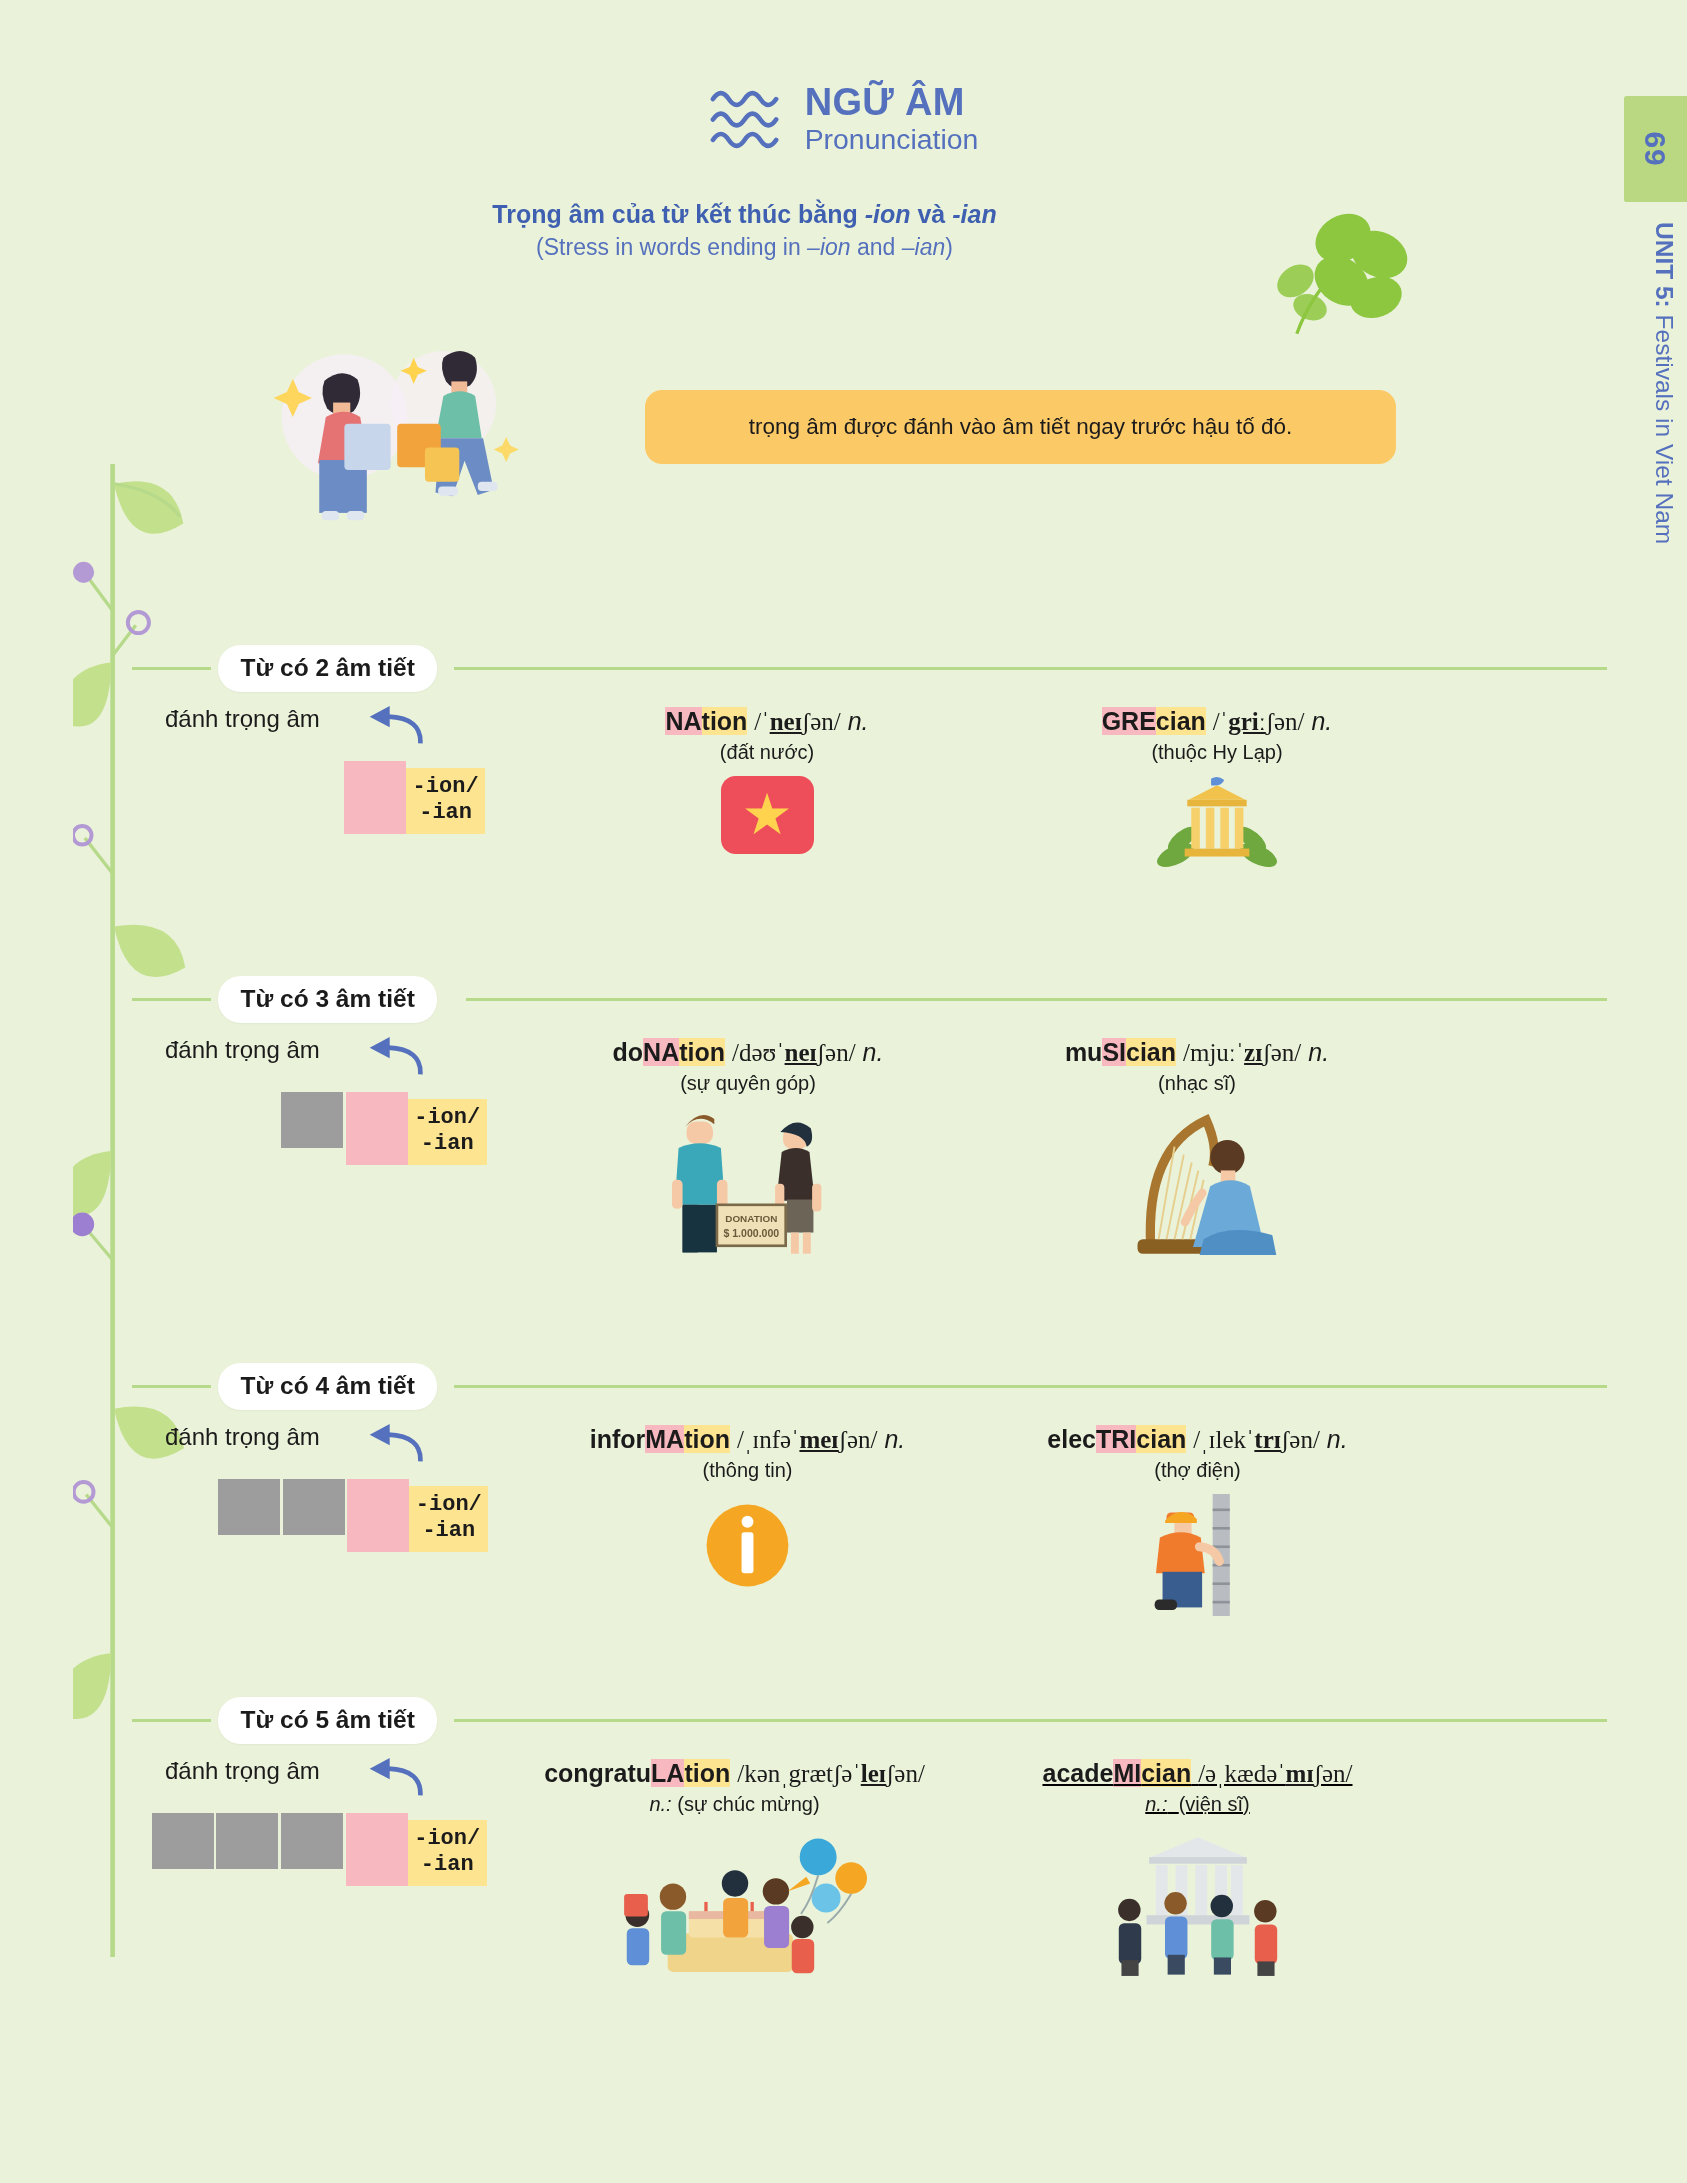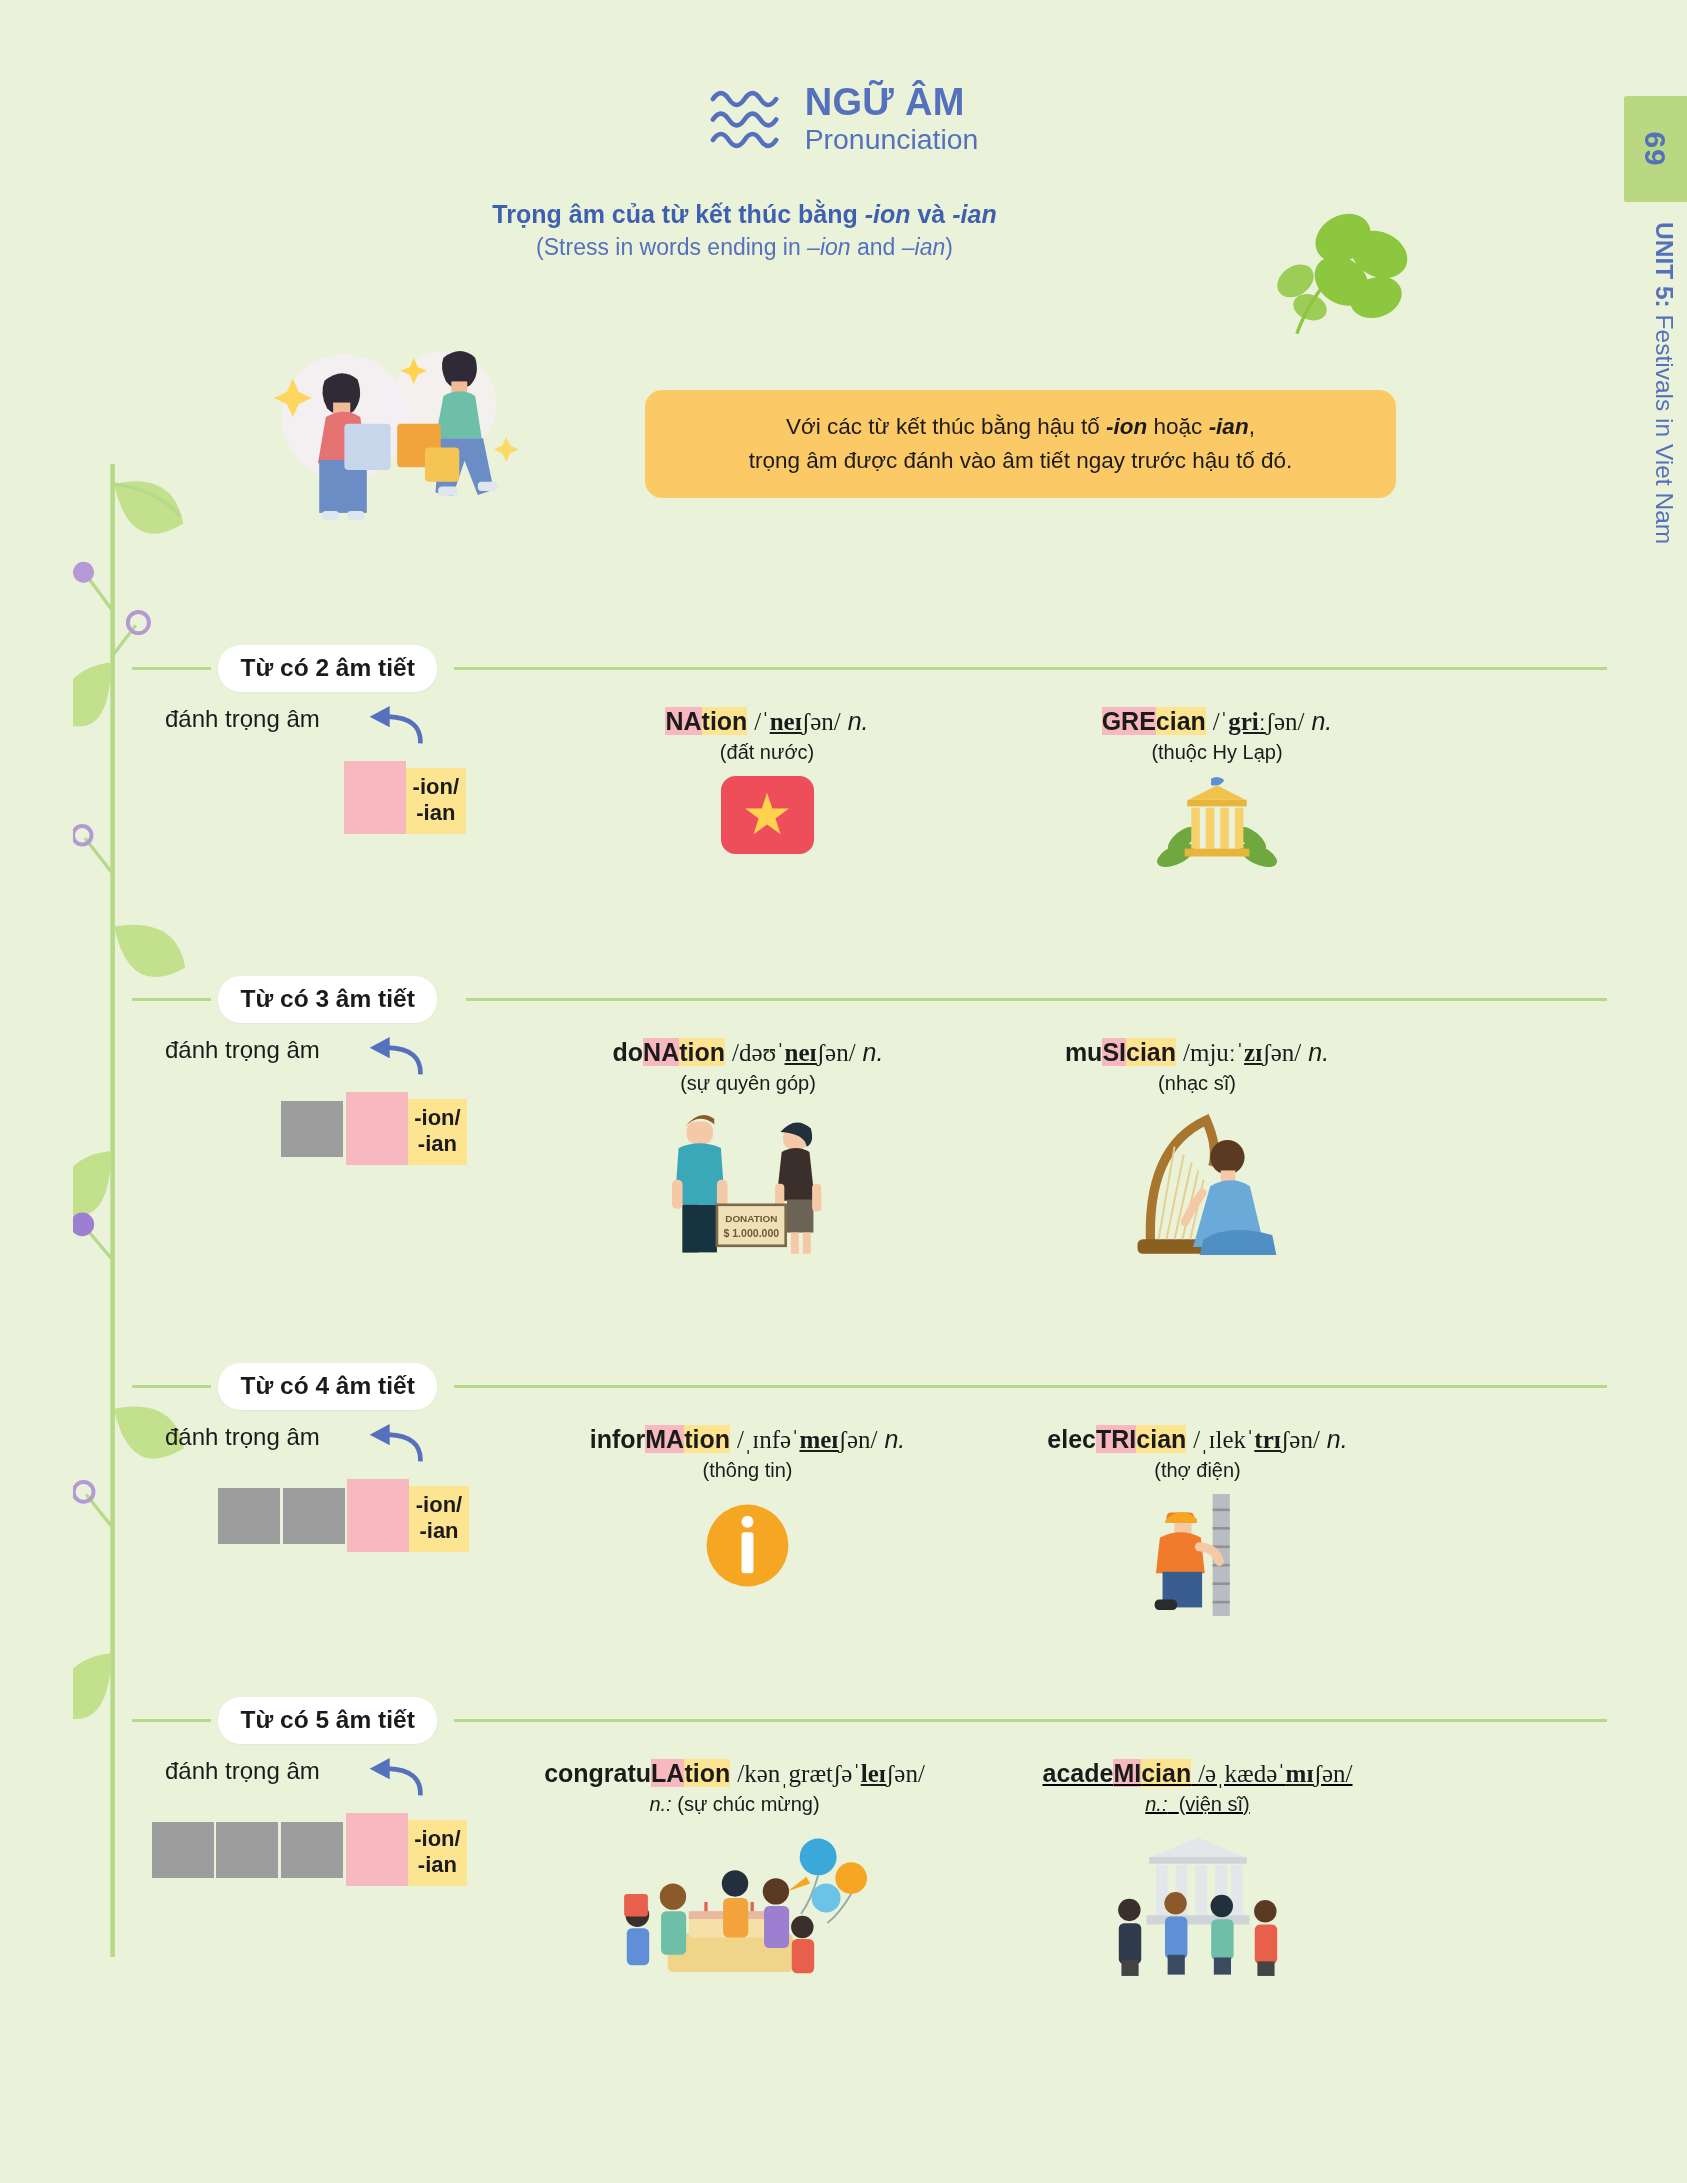--- a/index.html
+++ b/index.html
@@ -68,21 +68,21 @@
   .row-rule{flex:1;height:2.6px;background:#b6d98a;margin-left:17px;margin-right:20px;}
   .tick{position:absolute;left:132px;width:79px;height:2.6px;background:#b6d98a;}
 
   
   .diagram{position:absolute;}
   .diagram .stress-label{
     font-size:24px;color:#1b1b1b;white-space:nowrap;
     position:absolute;left:0;top:0;
   }
   .arrow{position:absolute;width:60px;height:44px;}
-  .blocks{position:absolute;display:flex;align-items:center;}
+  .blocks{position:absolute;display:flex;align-items:flex-start;font-family:Liberation Mono, monospace;}
   .blk{width:62px;height:56px;background:#9d9d9d;margin-right:2.6px;}
   .blk.stress{height:73px;background:#f8b8c0;margin-right:0;}
   .suffix-tag{
     background:#fde490;padding:6.6px 6.6px 8px;
     font-size:22px;font-weight:bold;color:#1b1b1b;line-height:1.18;
     text-align:center;white-space:nowrap;align-self:flex-end;
   }
 
   
   .word-col{position:absolute;text-align:center;}
@@ -132,21 +132,20 @@
       </div>
     </div>
   </div>
 
   <div class="lesson-title">
     <div class="vi"><span>Trọng âm của từ kết thúc bằng </span><i>-ion</i><span> và </span><i>-ian</i></div>
     <div class="en"><span>(Stress in words ending in </span><i>–ion</i><span> and </span><i>–ian</i><span>)</span></div>
   </div>
 
   <div class="callout">
-    <div class="callout-line"><span>Với các từ kết thúc bằng hậu tố </span><b>-ion</b><span> hoặc </span><b>-ian</b><span>,</span></div>
     <div class="callout-line">trọng âm được đánh vào âm tiết ngay trước hậu tố đó.</div>
   </div>
 
   <svg style="position:absolute;left:245px;top:318px;width:311px;height:218px;" viewBox="0 0 470 330">
     <ellipse cx="150" cy="150" rx="95" ry="95" fill="#f6eef6" opacity=".85"></ellipse>
     <ellipse cx="300" cy="130" rx="80" ry="80" fill="#f6eef6" opacity=".7"></ellipse>
     <g fill="#ffd34e">
       <path d="M72 92 l9 20 20 9 -20 9 -9 20 -9 -20 -20 -9 20 -9z" opacity=".9"></path>
       <path d="M255 60 l6 14 14 6 -14 6 -6 14 -6 -14 -14 -6 14 -6z"></path>
       <path d="M395 180 l6 13 13 6 -13 6 -6 13 -6 -13 -13 -6 13 -6z" opacity=".8"></path>

